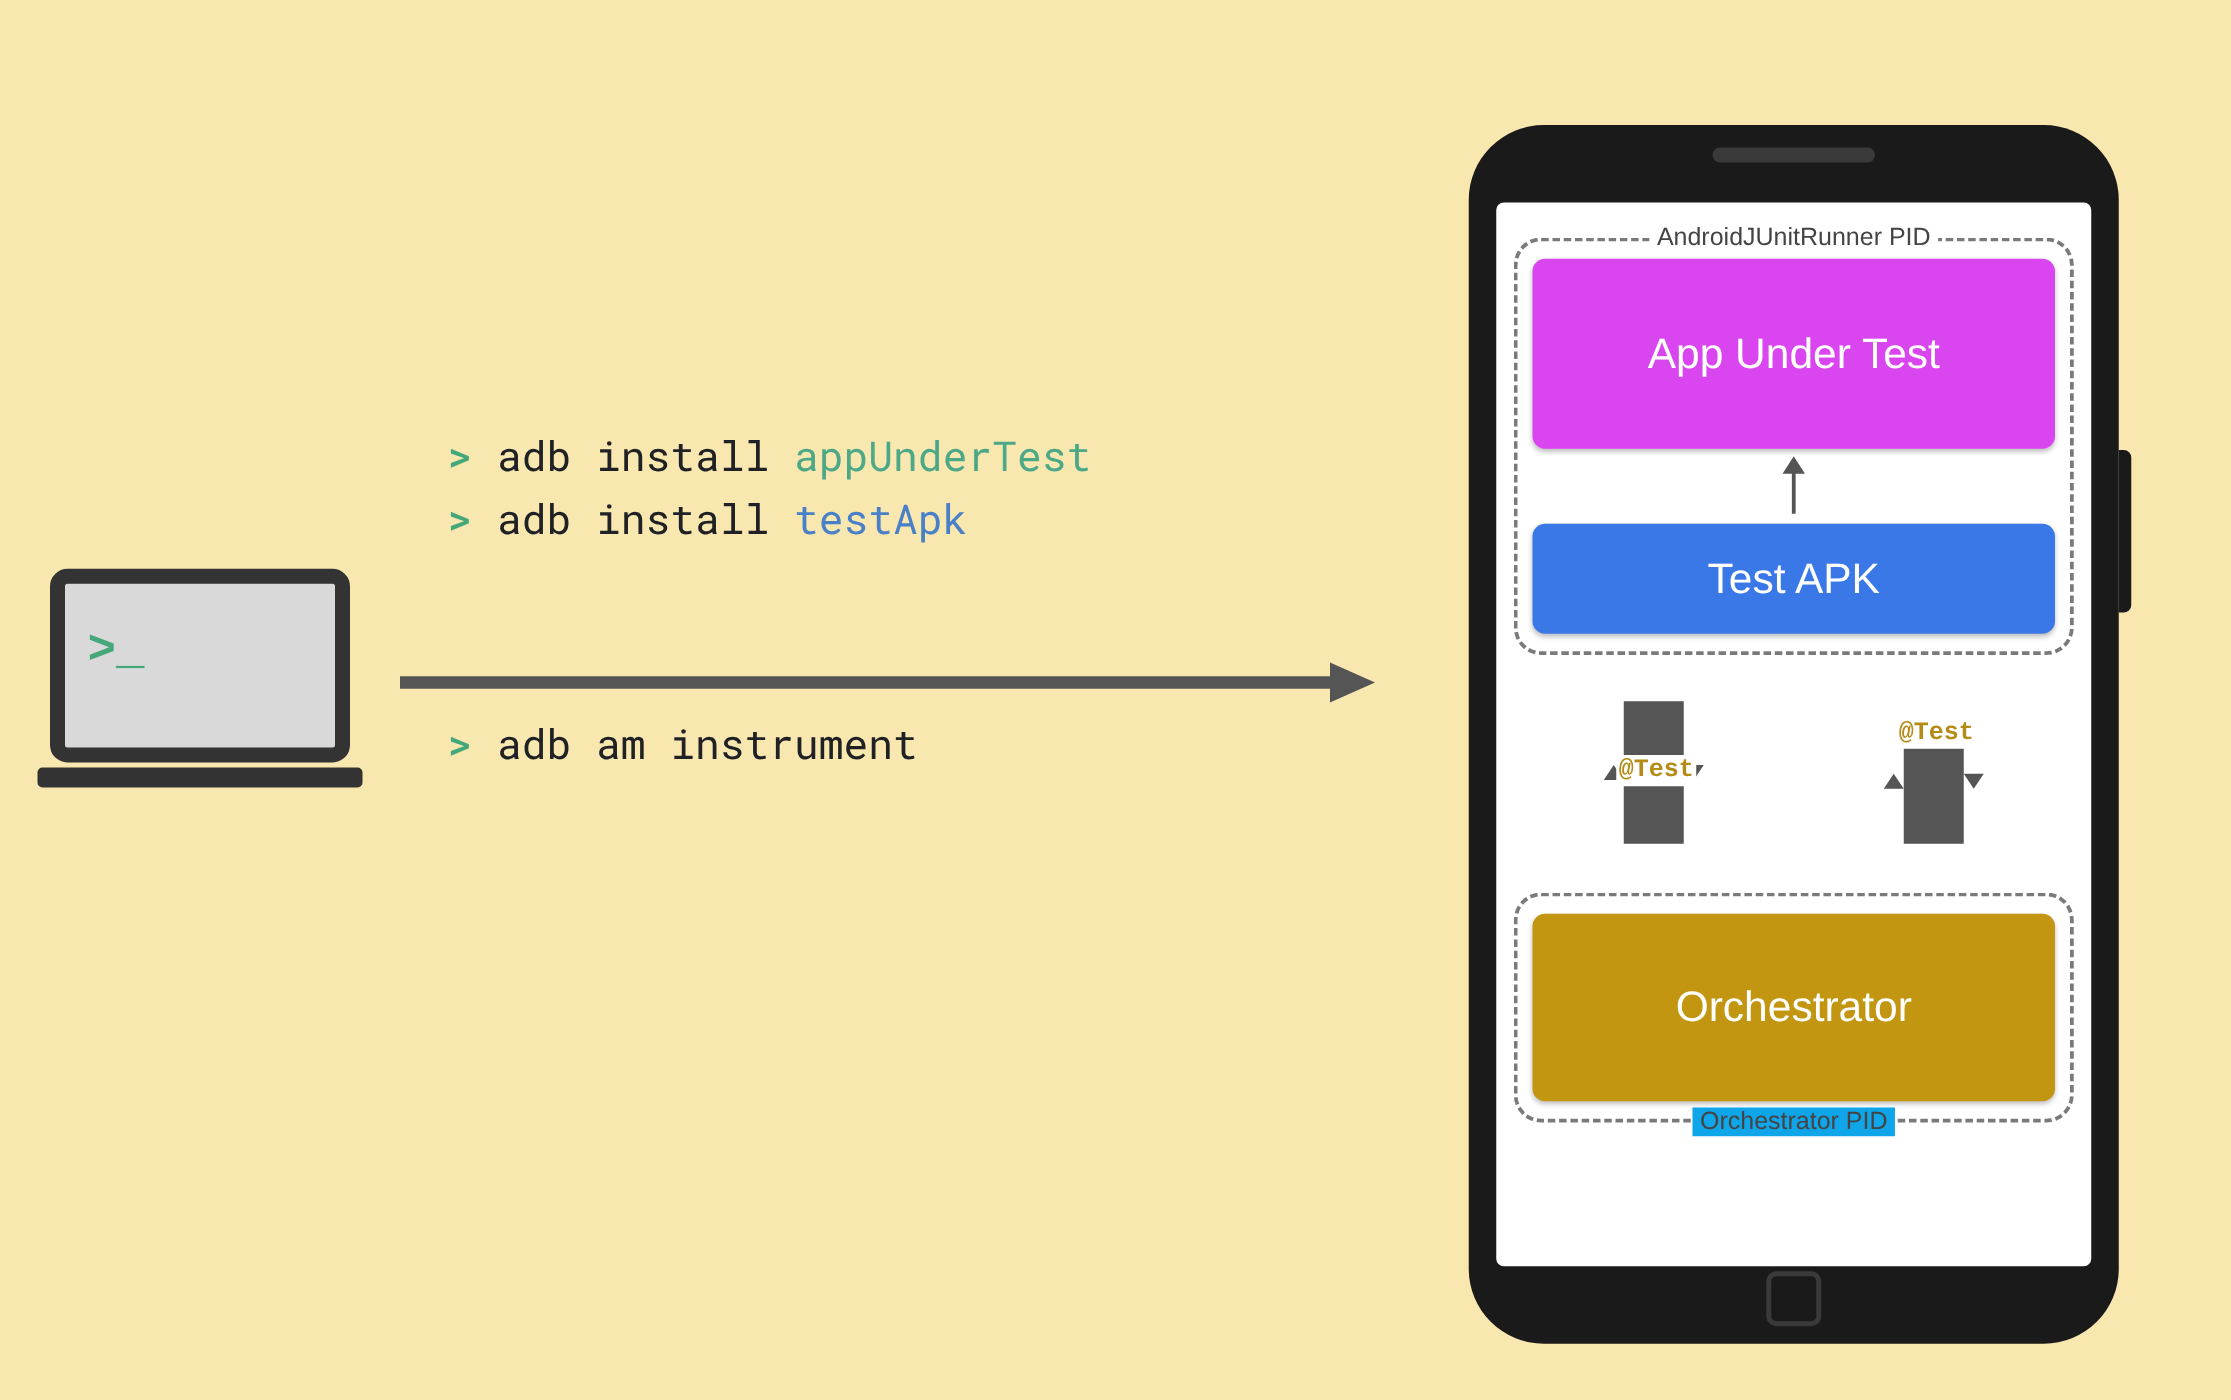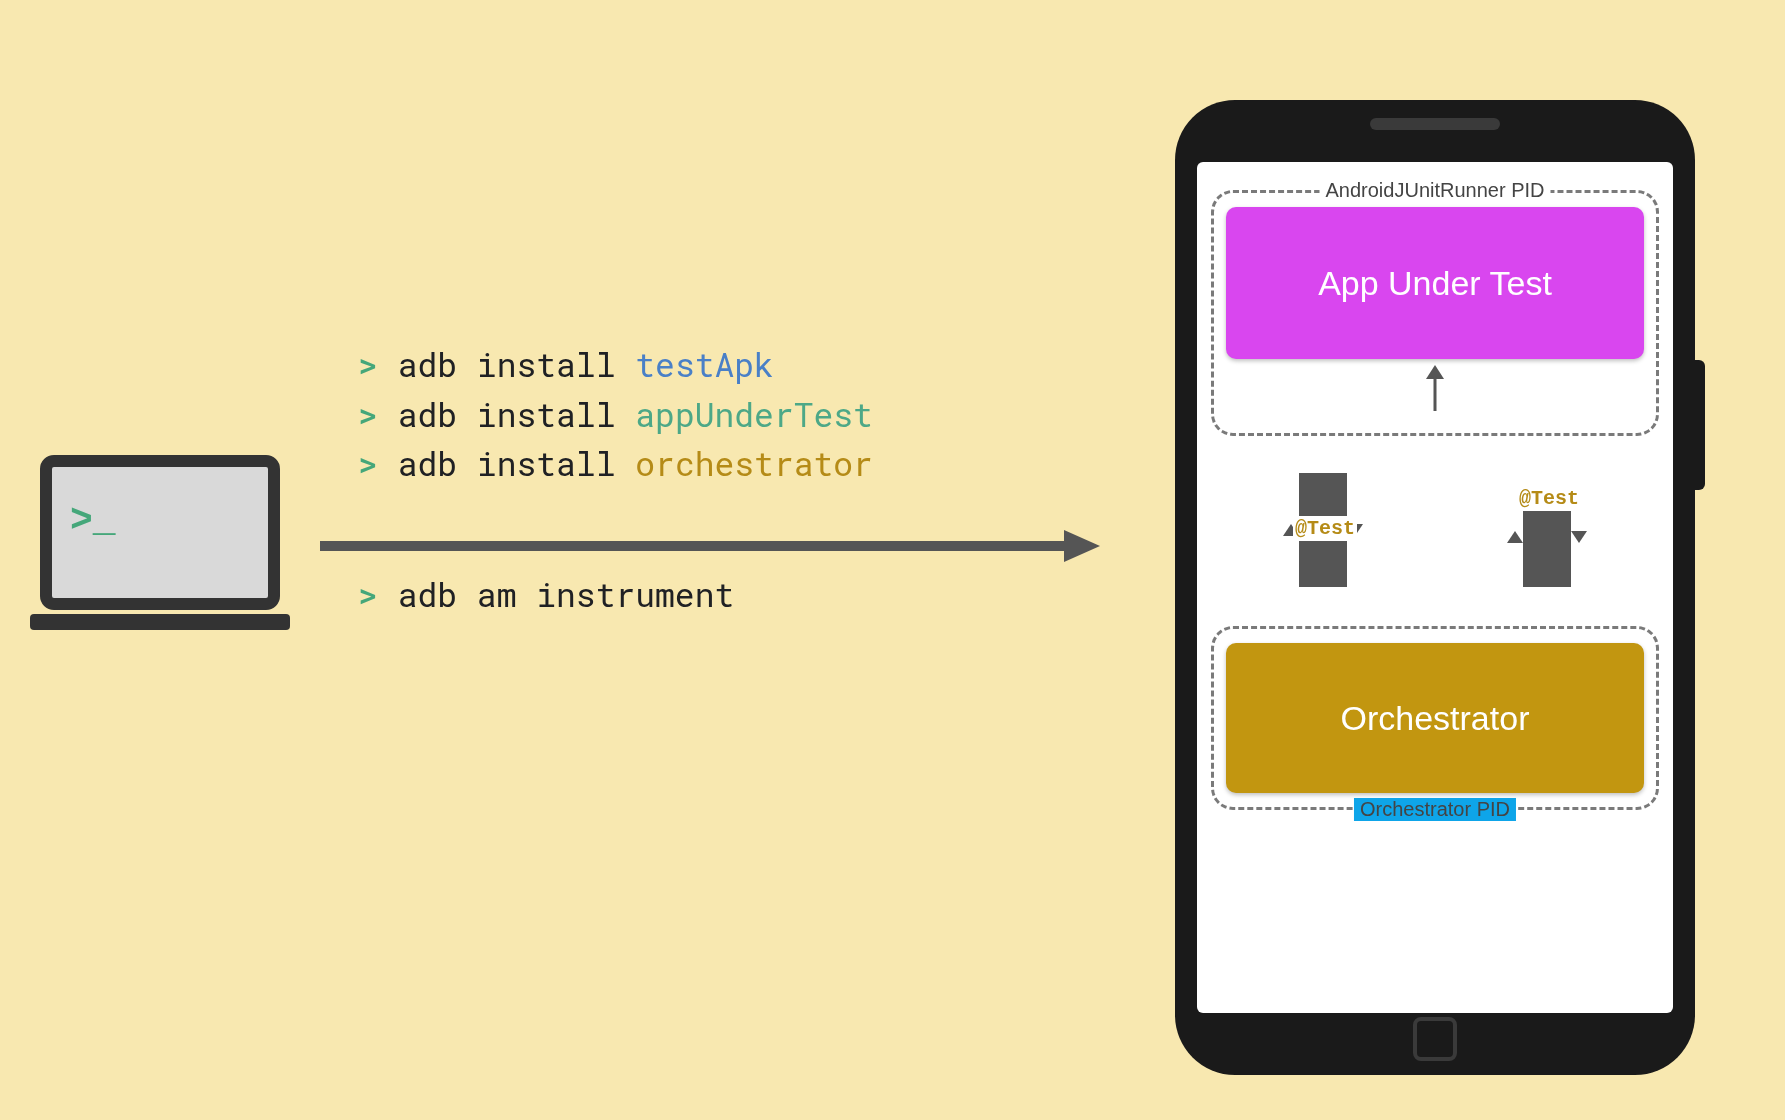--- a/index.html
+++ b/index.html
@@ -268,31 +268,26 @@
     <div class="laptop-screen">
       <span class="laptop-prompt">&gt;_</span>
     </div>
     <div class="laptop-base"></div>
   </div>
 
   <div class="commands">
     <div>
       <span class="gt">&gt;</span>
       <span class="cmd">adb install</span>
-      <span class="arg-blue">testApk</span>
+      <span class="arg-green">appUnderTest</span>
     </div>
     <div>
       <span class="gt">&gt;</span>
       <span class="cmd">adb install</span>
-      <span class="arg-green">appUnderTest</span>
-    </div>
-    <div>
-      <span class="gt">&gt;</span>
-      <span class="cmd">adb install</span>
-      <span class="arg-gold">orchestrator</span>
+      <span class="arg-blue">testApk</span>
     </div>
   </div>
 
   <div class="big-arrow">
     <div class="arrow-line"></div>
     <div class="arrow-head"></div>
   </div>
 
   <div class="commands-bottom">
     <div>
@@ -307,20 +302,21 @@
 
       <div class="pid-box">
         <div class="pid-label">AndroidJUnitRunner PID</div>
         <div class="card card-green">App Under Test</div>
 
         <div class="small-arrow">
           <div class="head-up"></div>
           <div class="shaft"></div>
         </div>
 
+        <div class="card card-blue">Test APK</div>
       </div>
 
       <div class="middle-arrows">
         <div class="v-arrow v2">
           <div class="head-up"></div>
           <div class="shaft" style="height:114px"></div>
           <div class="head-down"></div>
           <div class="label">@Test</div>
         </div>
         <div class="v-arrow v3">

